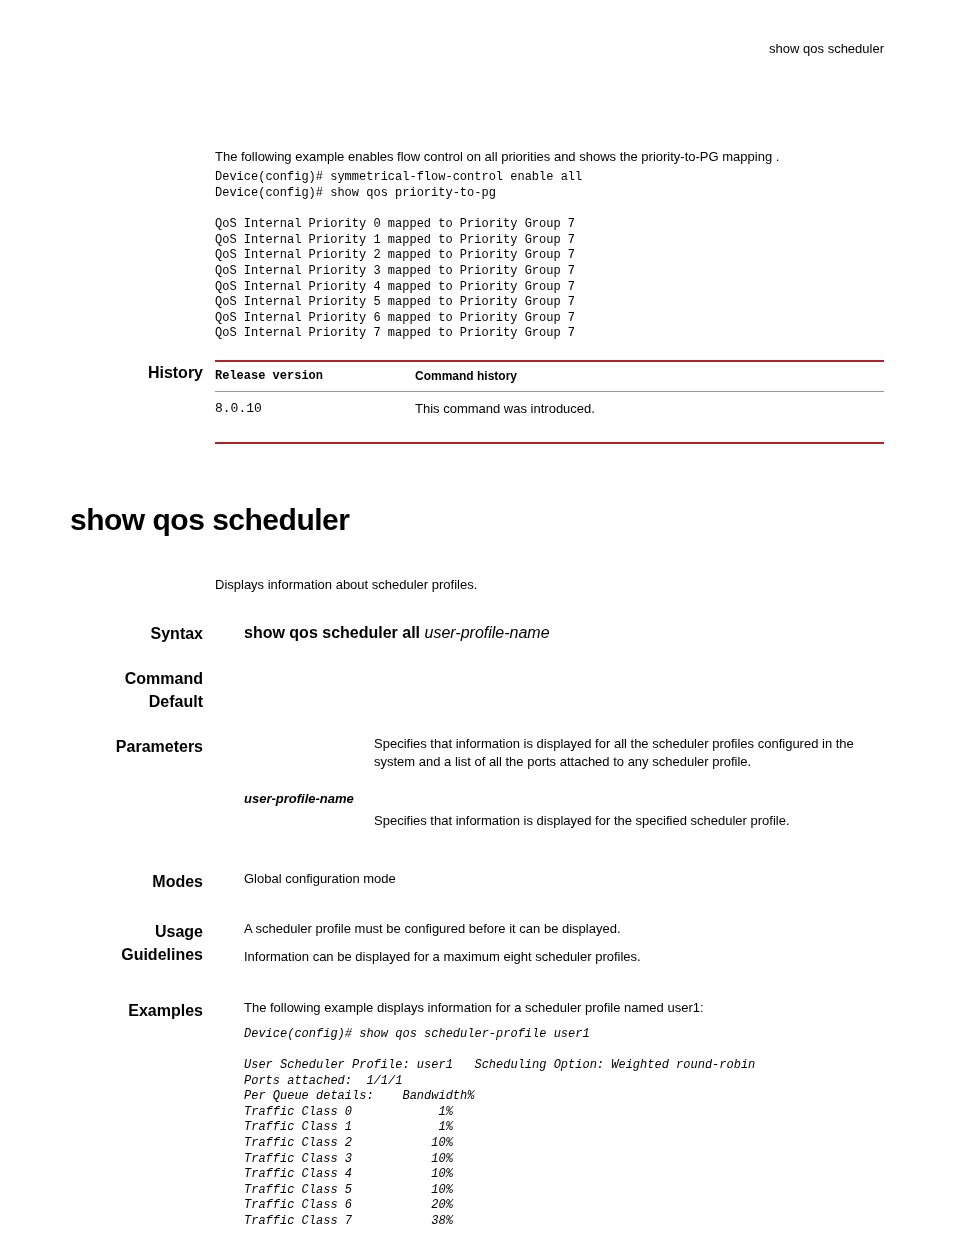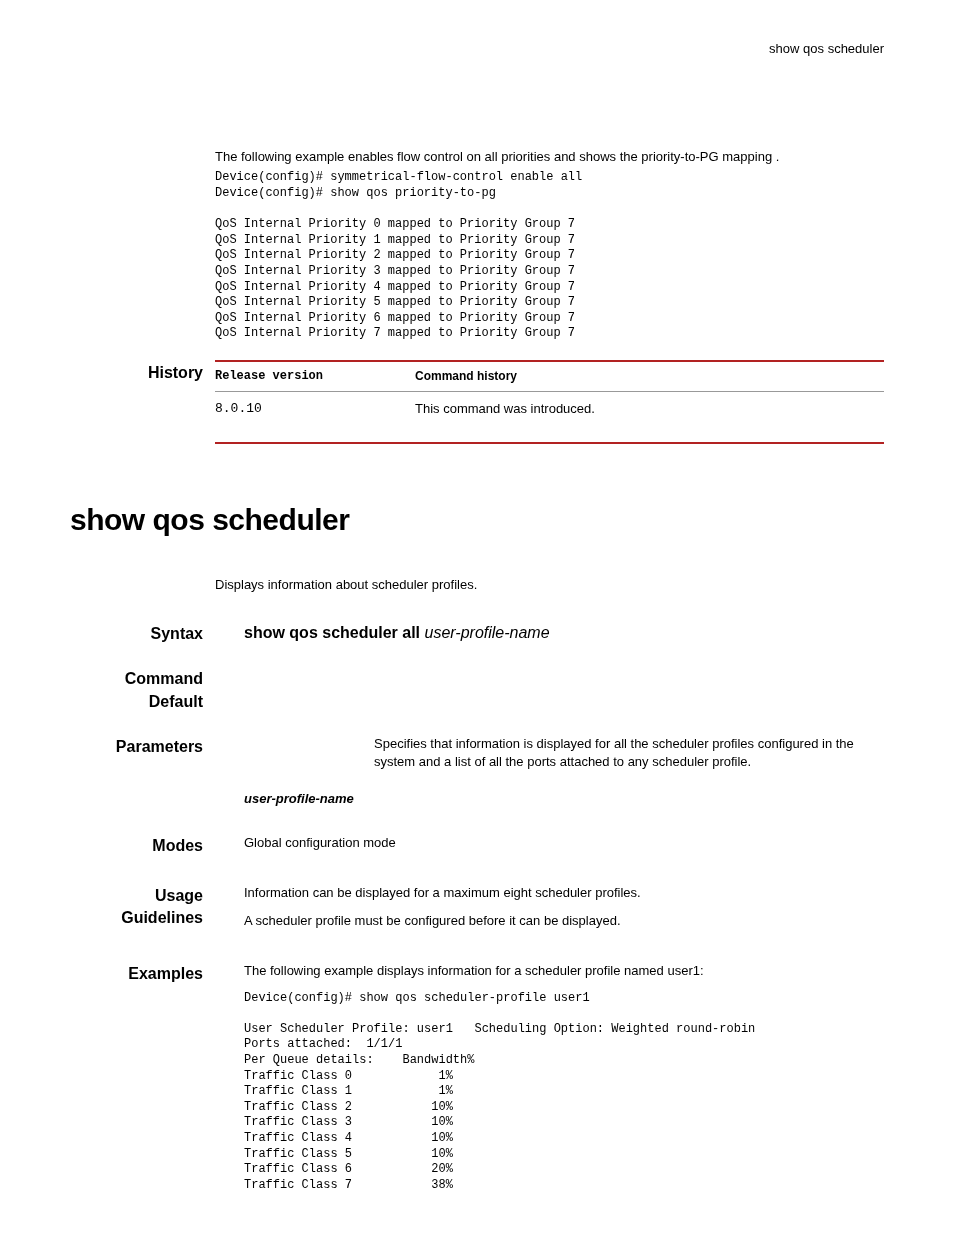--- a/index.html
+++ b/index.html
@@ -173,41 +173,42 @@
 
 <div class="section-block">
   <div class="label-col">Command Default</div>
 </div>
 
 <div class="section-block">
   <div class="label-col">Parameters</div>
   <div class="value-col">
     <div class="param-desc">Specifies that information is displayed for all the scheduler profiles configured in the system and a list of all the ports attached to any scheduler profile.</div>
     <div class="param-name italic">user-profile-name</div>
+    <div class="param-desc">Specifies that information is displayed for the specified scheduler profile.</div>
   </div>
 </div>
 
 <div class="section-block" style="margin-top:20px;">
   <div class="label-col">Modes</div>
   <div class="value-col body-text">Global configuration mode</div>
 </div>
 
 <div class="section-block">
   <div class="label-col">Usage Guidelines</div>
   <div class="value-col">
+    <div class="body-text">A scheduler profile must be configured before it can be displayed.</div>
     <div class="body-text">Information can be displayed for a maximum eight scheduler profiles.</div>
-    <div class="body-text">A scheduler profile must be configured before it can be displayed.</div>
   </div>
 </div>
 
 <div class="section-block">
   <div class="label-col">Examples</div>
   <div class="value-col">
     <div class="body-text">The following example displays information for a scheduler profile named user1:</div>
-    <div class="mono" style="">Device(config)# show qos scheduler-profile user1
+    <div class="mono" style="font-style:italic;">Device(config)# show qos scheduler-profile user1
 
 User Scheduler Profile: user1   Scheduling Option: Weighted round-robin
 Ports attached:  1/1/1
 Per Queue details:    Bandwidth%
 Traffic Class 0            1%
 Traffic Class 1            1%
 Traffic Class 2           10%
 Traffic Class 3           10%
 Traffic Class 4           10%
 Traffic Class 5           10%

